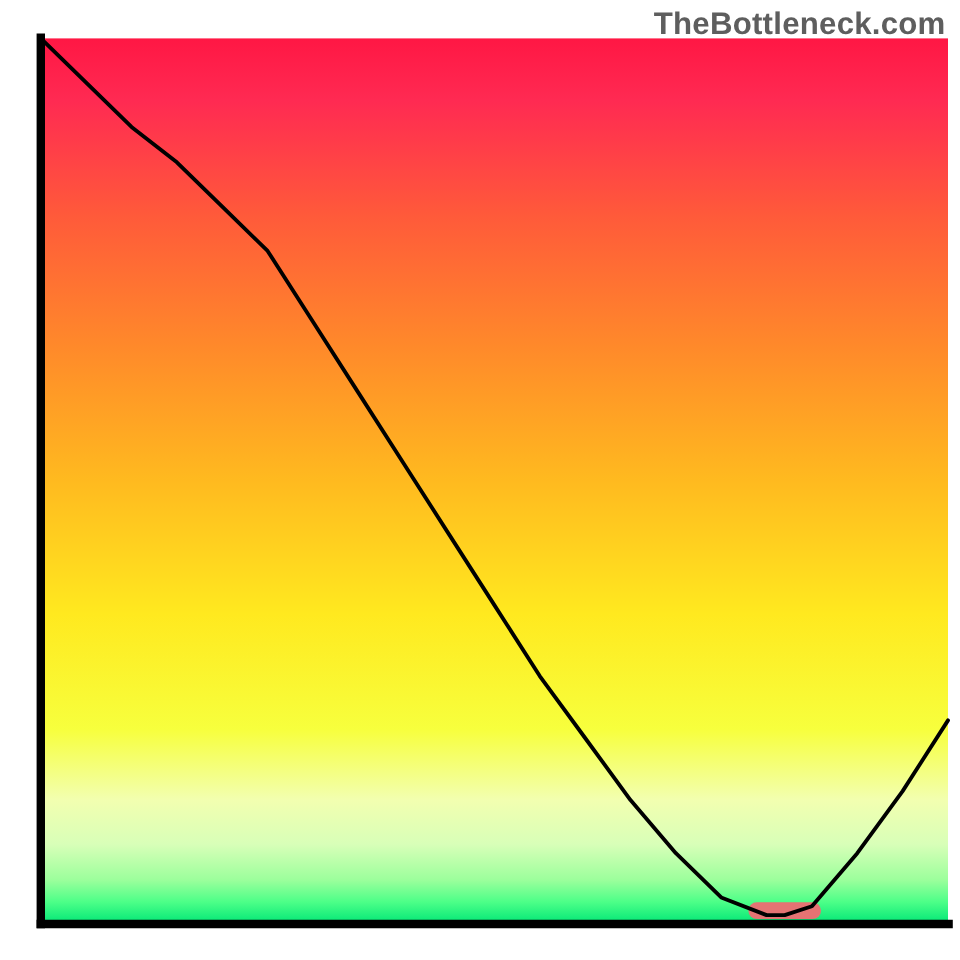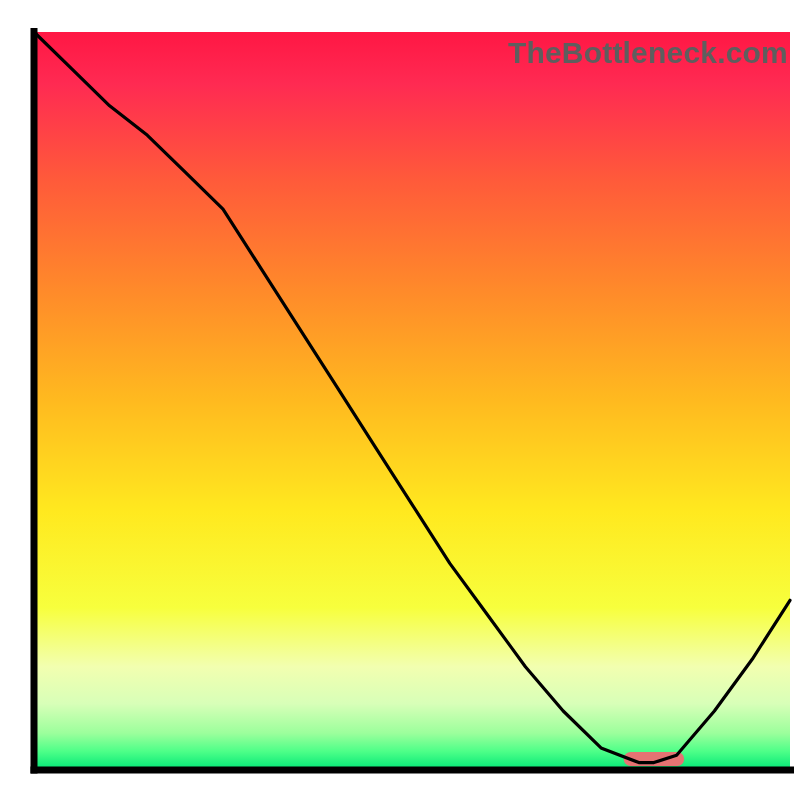--- a/index.html
+++ b/index.html
@@ -12,26 +12,25 @@
   }
   .container {
     position: relative;
     width: 800px;
     height: 800px;
   }
   .watermark {
     position: absolute;
     top: 4px;
     right: 12px;
-    font-size: 30px;
+    font-size: 26px;
     font-weight: 600;
     color: #5e5e5e;
     letter-spacing: 0.2px;
     z-index: 10;
-    margin-top: 32px;
   }
   svg {
     display: block;
   }
 </style>
 </head>
 <body>
 
 <div class="container">
   <div class="watermark">TheBottleneck.com</div>

